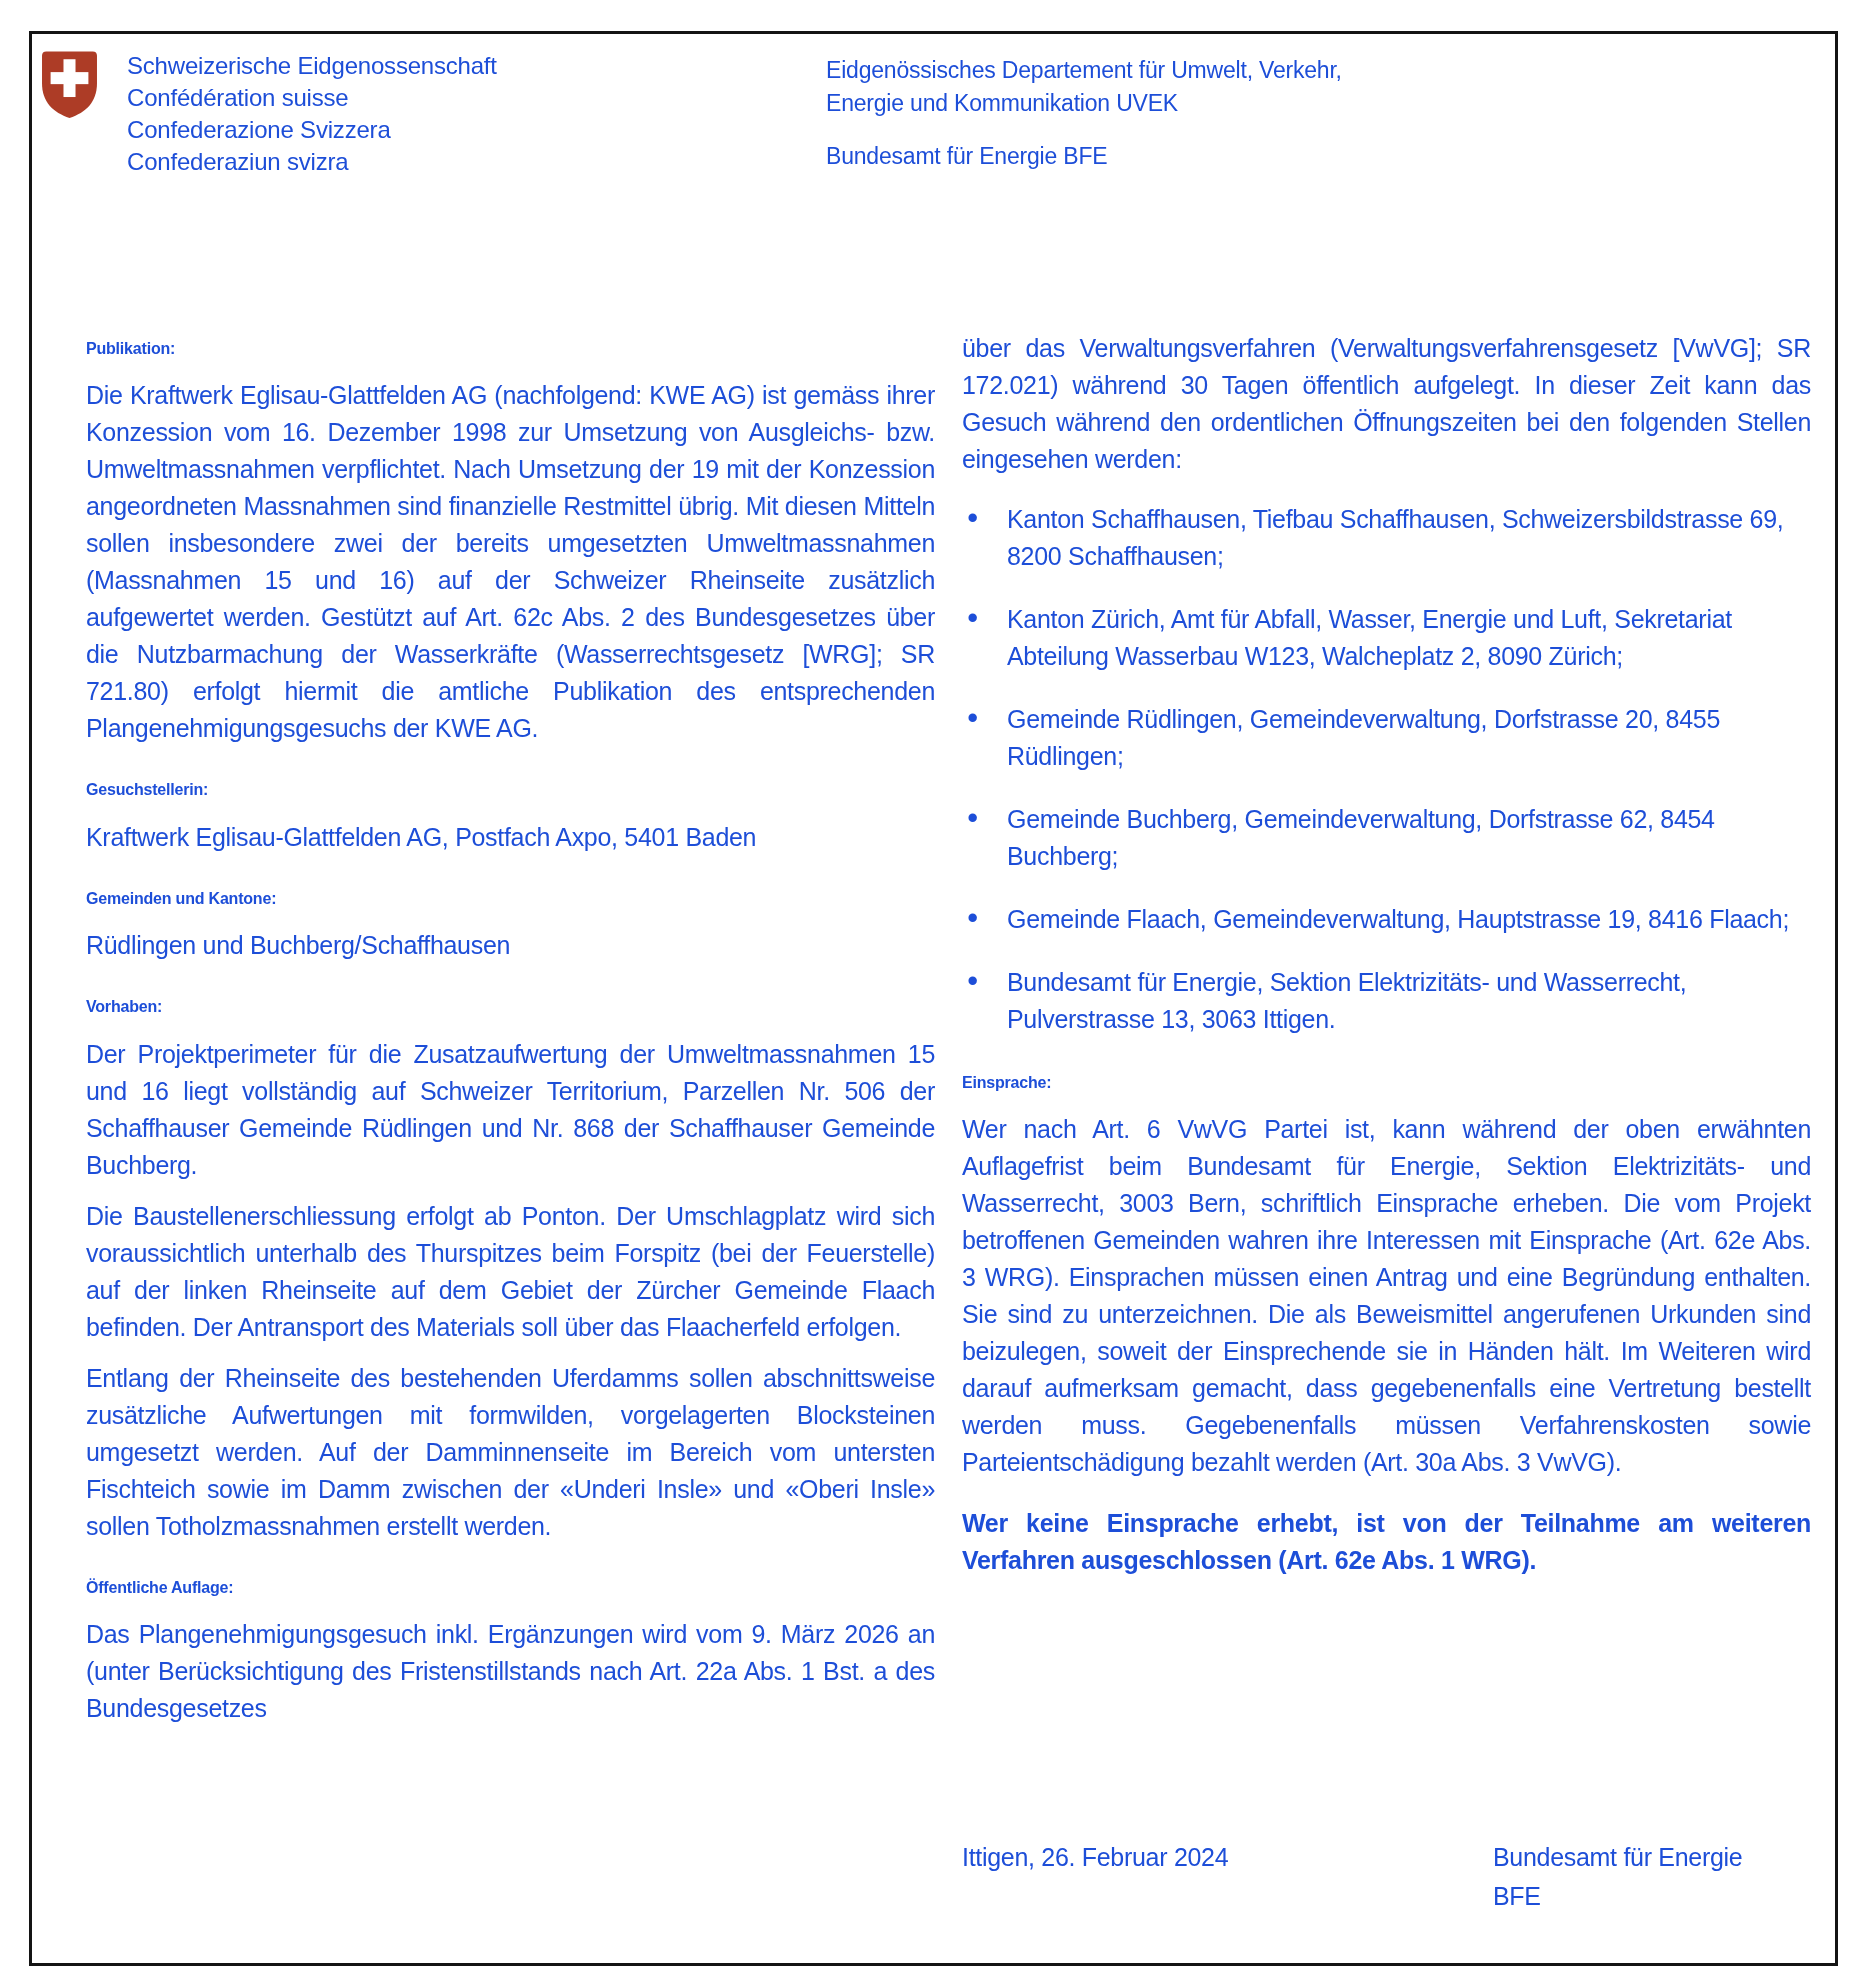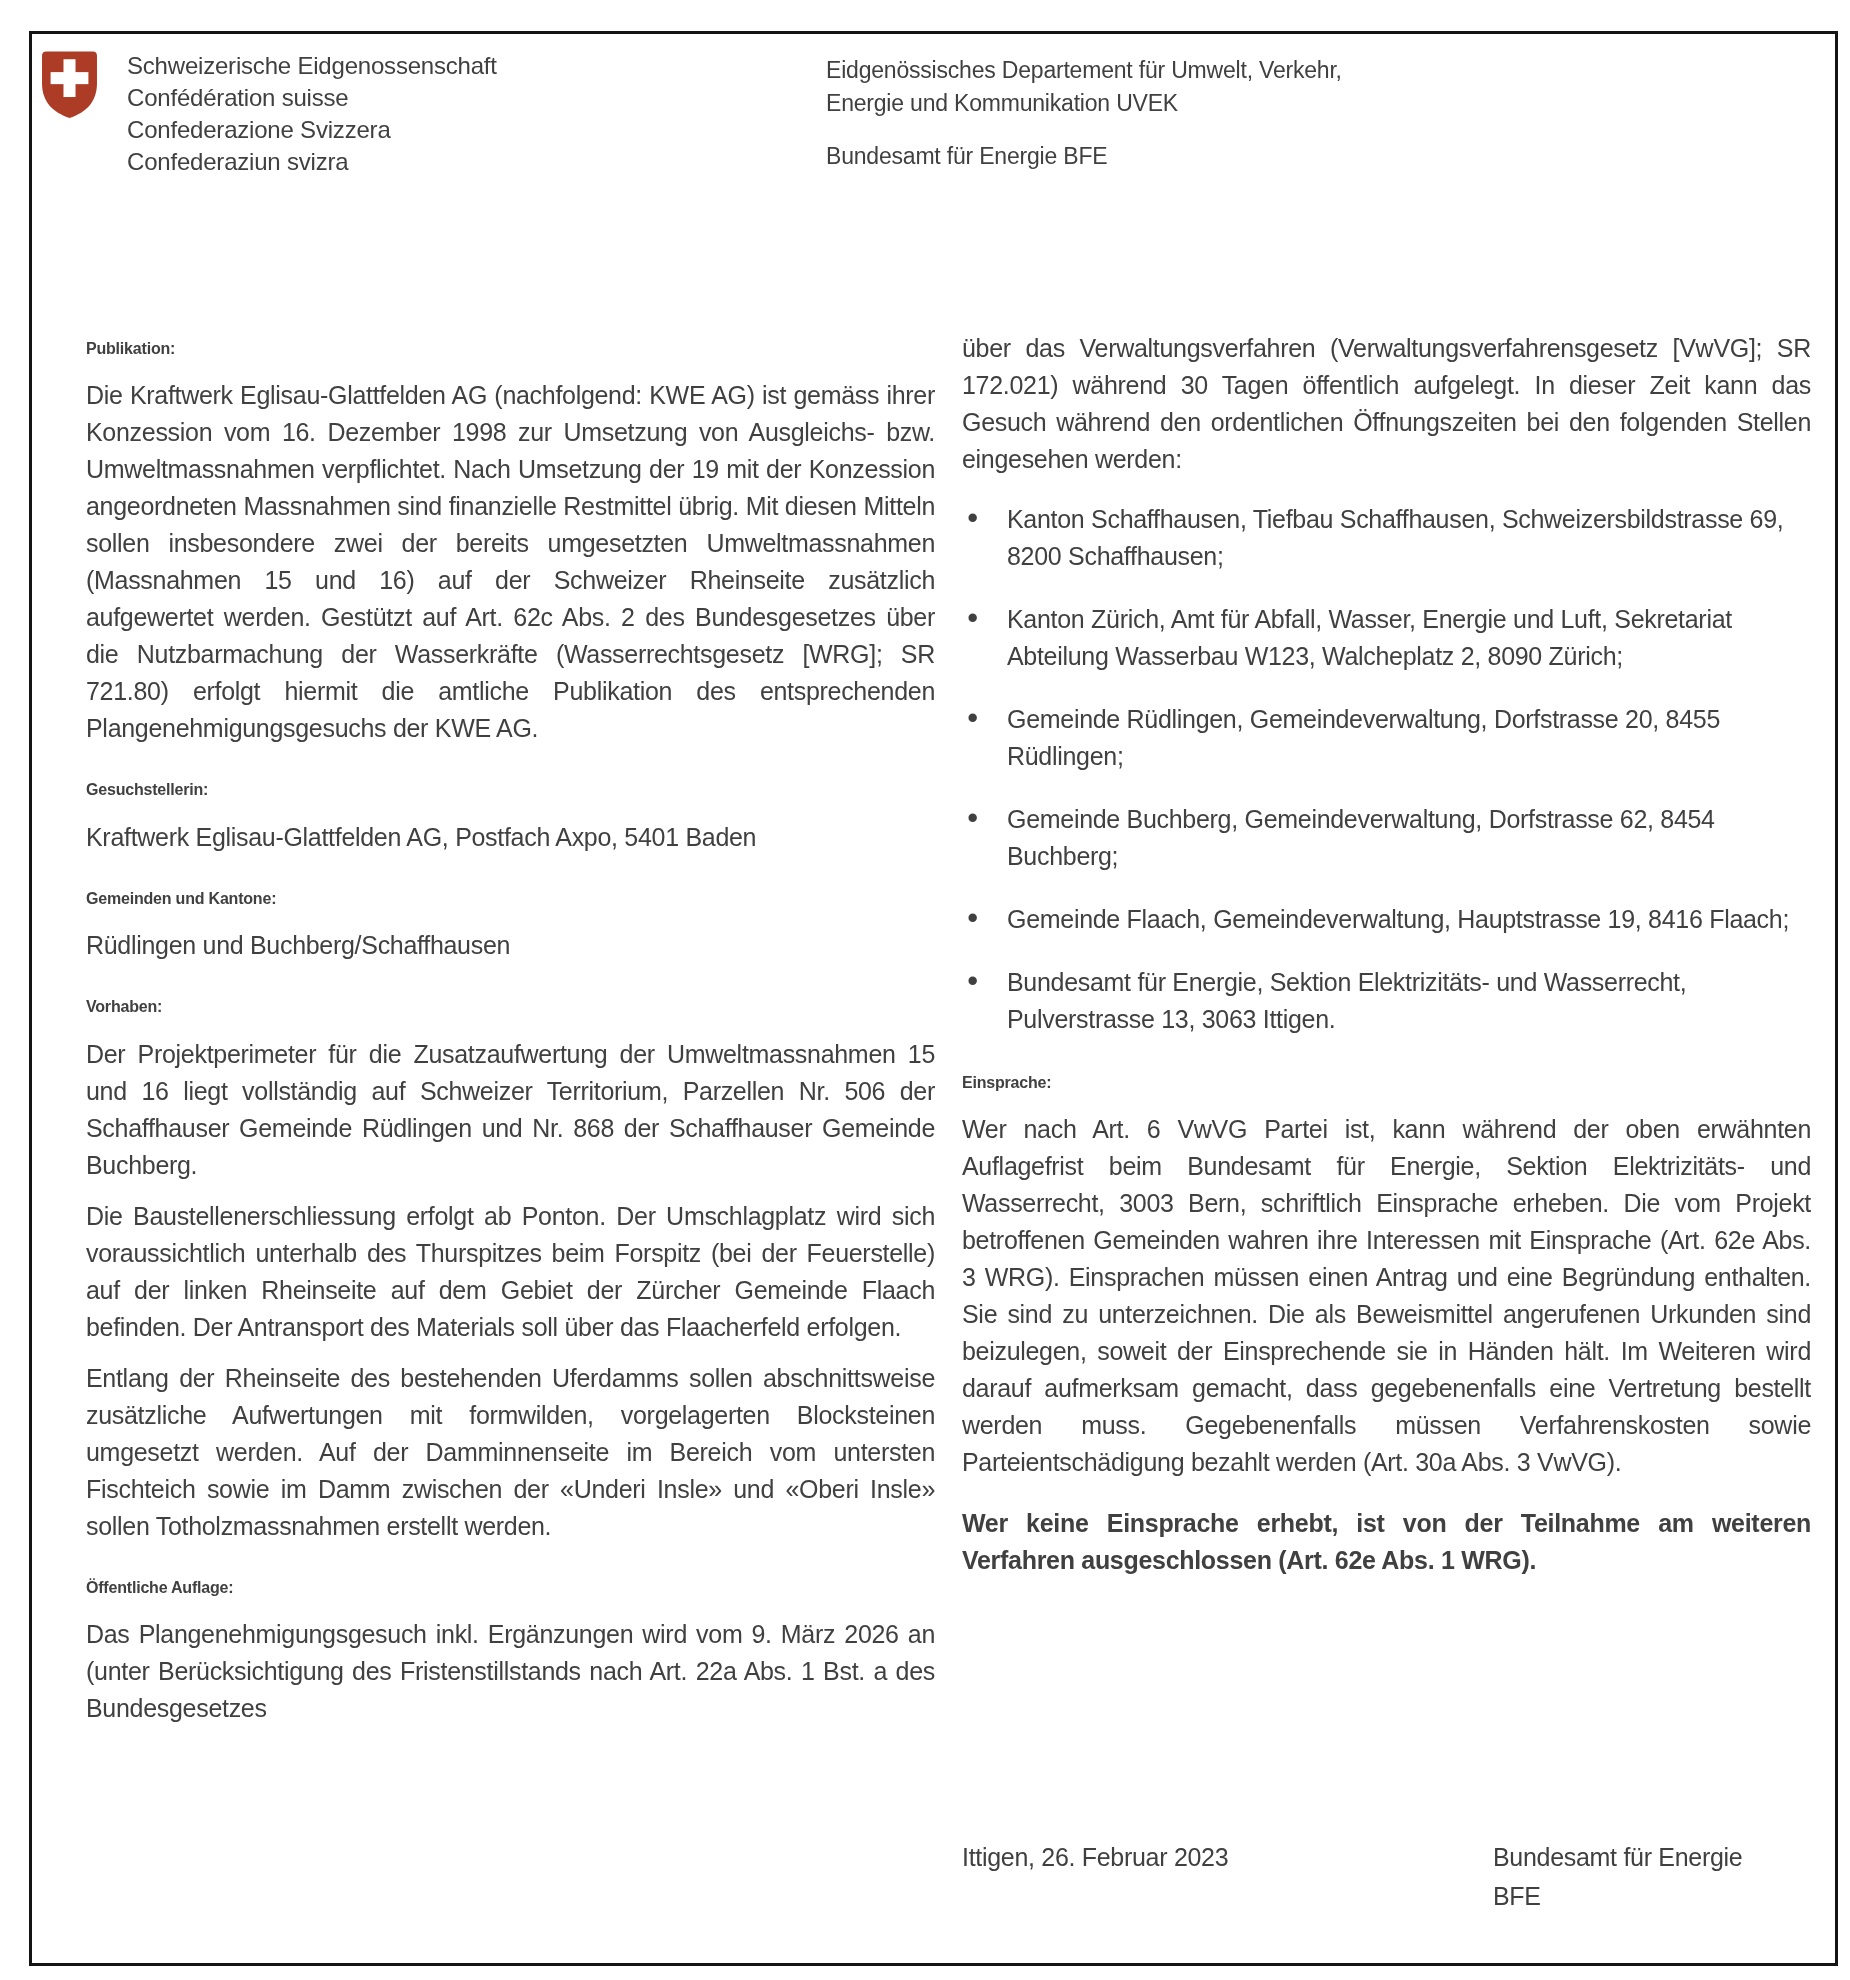--- a/index.html
+++ b/index.html
@@ -1,21 +1,21 @@
 <!DOCTYPE html>
 <html style="font-size:14px"><head>
 <meta charset="utf-8">
 <style>
   html,body{margin:0;padding:0;background:#ffffff;}
   .page{
     position:relative;
     width:1850px;height:1980px;
     background:#ffffff;
     font-family:"Liberation Sans", sans-serif;
-    color:#404040;
+    color:#1d4ed8;
     overflow:hidden;
   }
   .border-frame{
     position:absolute;left:28.5px;top:31px;width:1809px;height:1935px;
     border:3.5px solid #141414;box-sizing:border-box;
   }
   
   .logo{position:absolute;left:36px;top:48px;display:flex;align-items:flex-start;}
   .logo svg{display:block;}
   .wordmark{margin-left:24px;font-size:24px;line-height:32px;letter-spacing:-0.2px;padding-top:1.7px;}
@@ -110,20 +110,20 @@
       <li><span class="b">Bundesamt für Energie,</span> <span>Sektion Elektrizitäts- und Wasserrecht, Pulverstrasse 13, 3063 Ittigen.</span></li>
     </ul>
 
     <h2>Einsprache:</h2>
     <p>Wer nach Art. 6 VwVG Partei ist, kann während der oben erwähnten Auflagefrist beim Bundesamt für Energie, Sektion Elektrizitäts- und Wasserrecht, 3003 Bern, schriftlich Einsprache erheben. Die vom Projekt betroffenen Gemeinden wahren ihre Interessen mit Einsprache (Art. 62e Abs. 3 WRG). Einsprachen müssen einen Antrag und eine Begründung enthalten. Sie sind zu unterzeichnen. Die als Beweismittel angerufenen Urkunden sind beizulegen, soweit der Einsprechende sie in Händen hält. Im Weiteren wird darauf aufmerksam gemacht, dass gegebenenfalls eine Vertretung bestellt werden muss. Gegebenenfalls müssen Verfahrenskosten sowie Parteientschädigung bezahlt werden (Art. 30a Abs. 3 VwVG).</p>
 
     <p class="warn">Wer keine Einsprache erhebt, ist von der Teilnahme am weiteren Verfahren ausgeschlossen (Art. 62e Abs. 1 WRG).</p>
   </div>
 
   <div class="footer">
-    <div class="date">Ittigen, 26. Februar 2023</div>
+    <div class="date">Ittigen, 26. Februar 2024</div>
     <div class="office">
       <div>Bundesamt für Energie</div>
       <div>BFE</div>
     </div>
   </div>
 </div>
 
 
 </body></html>

